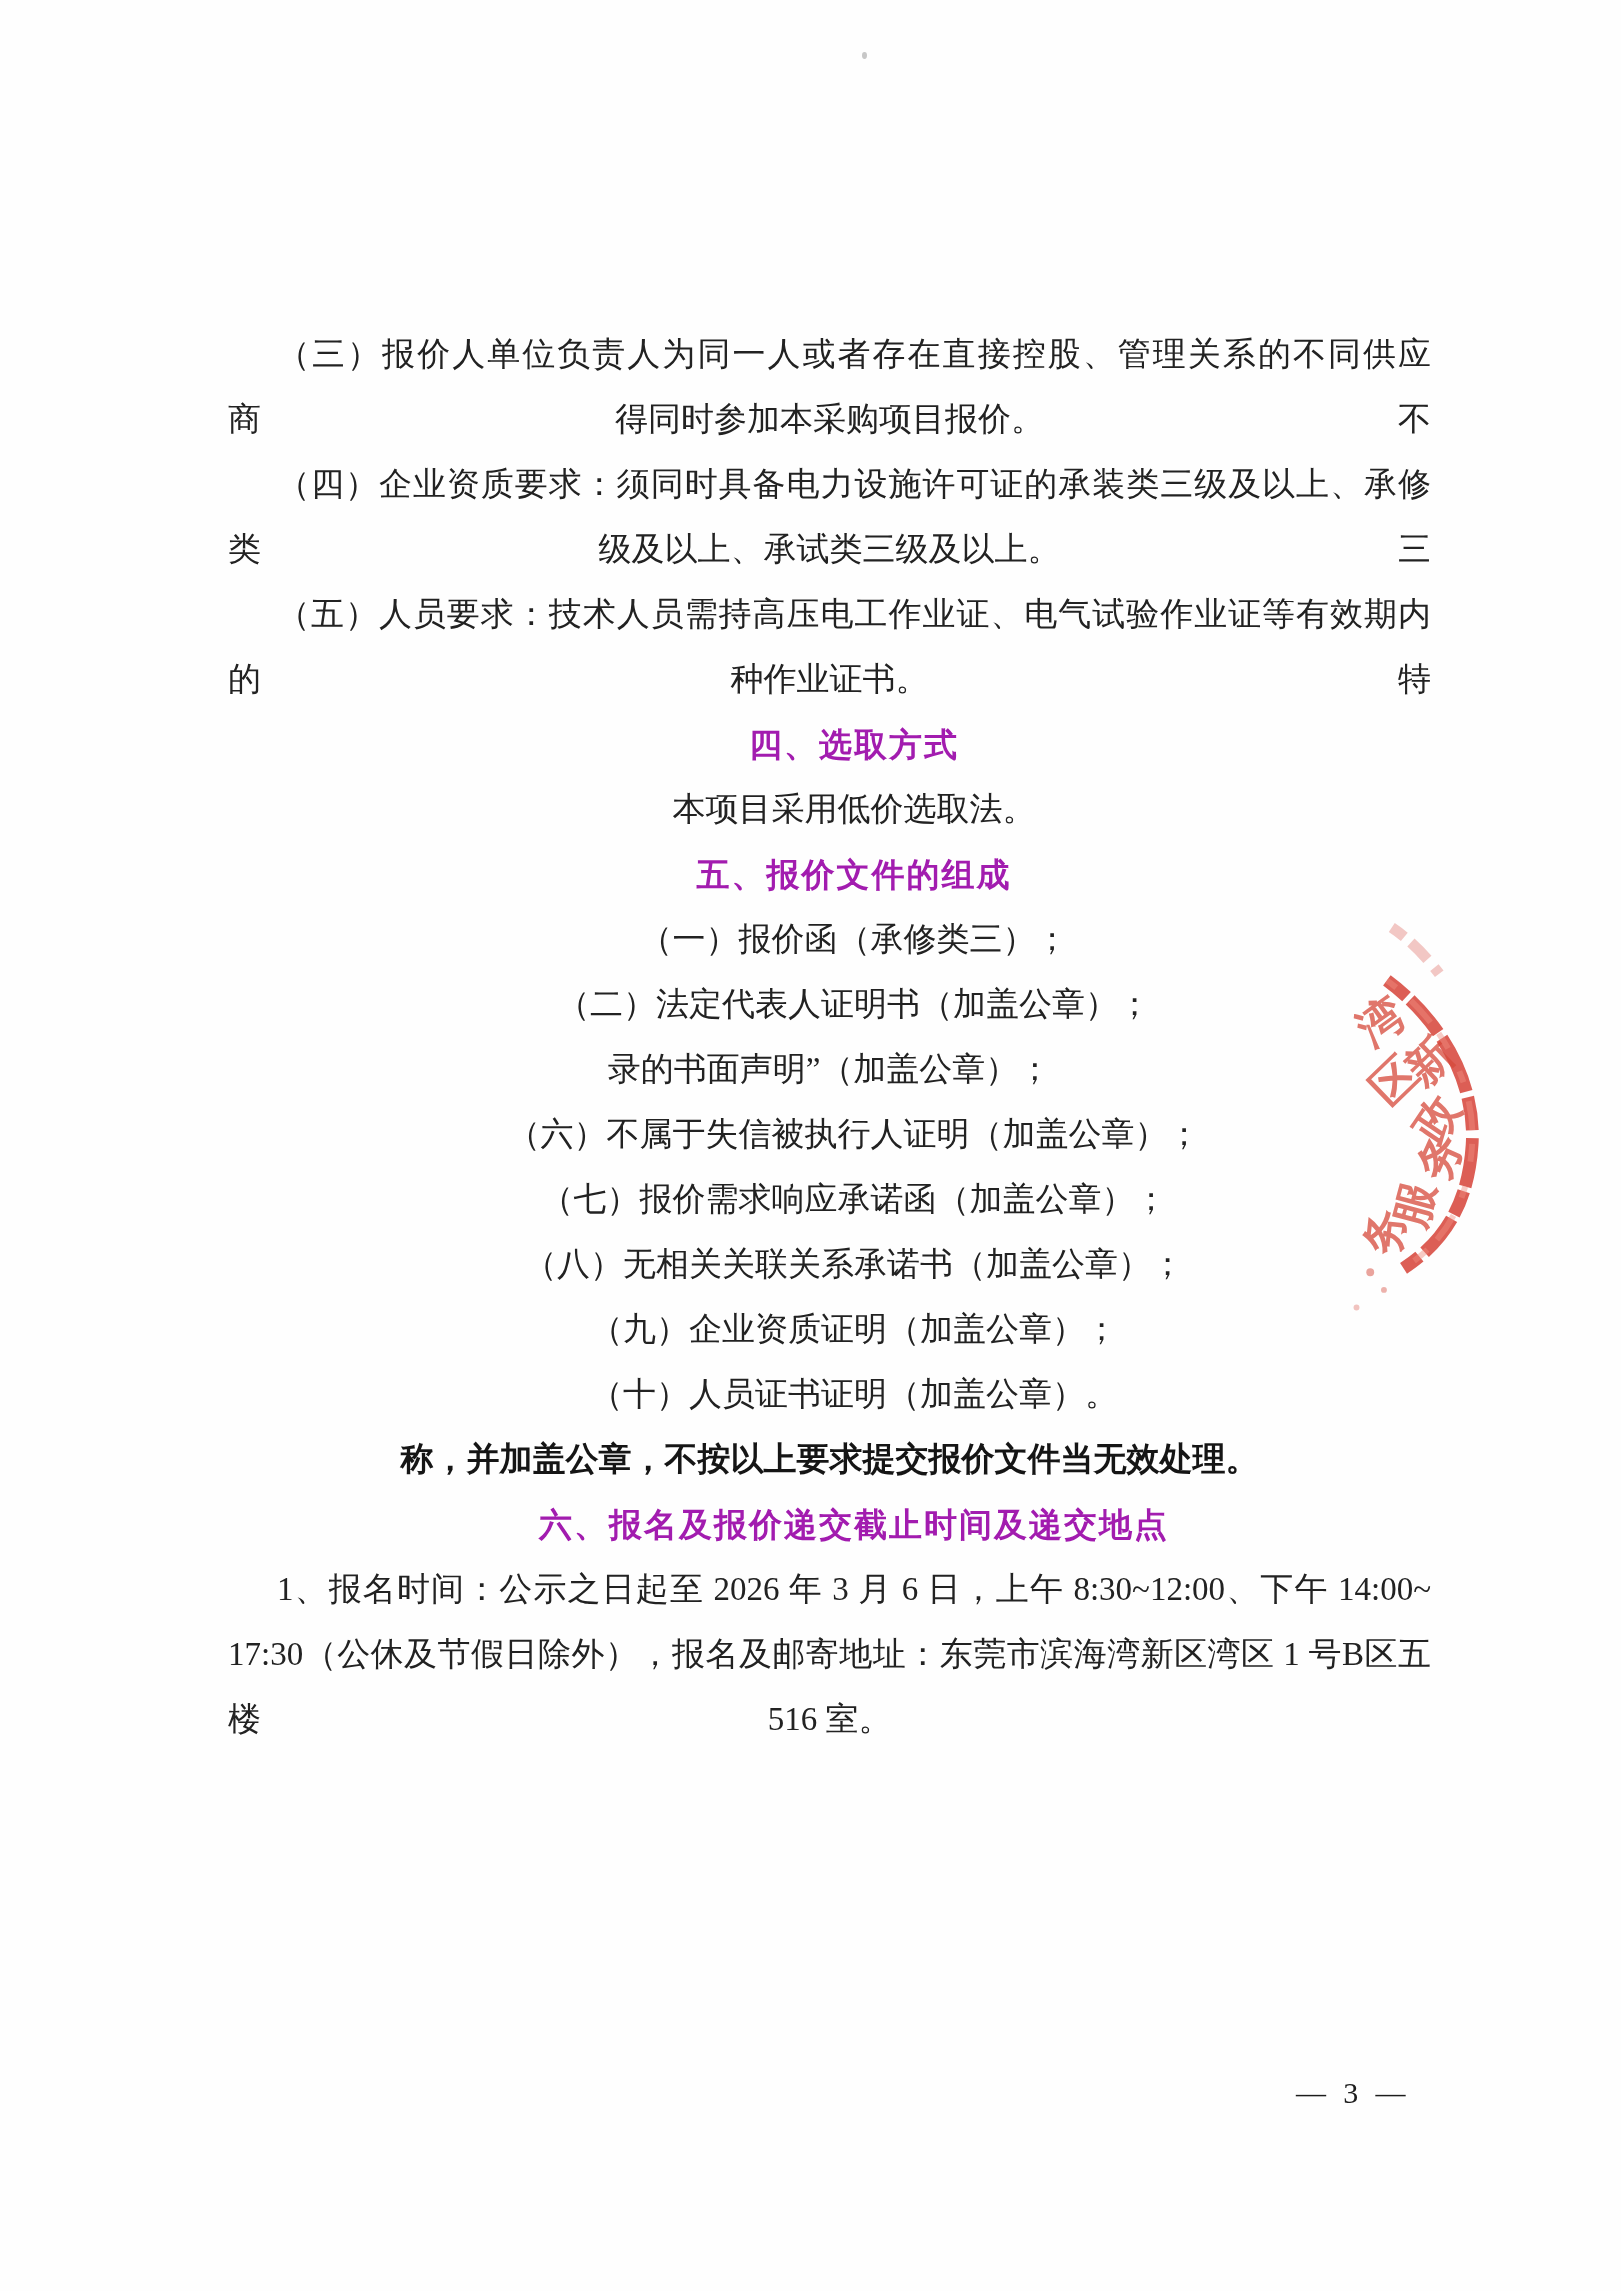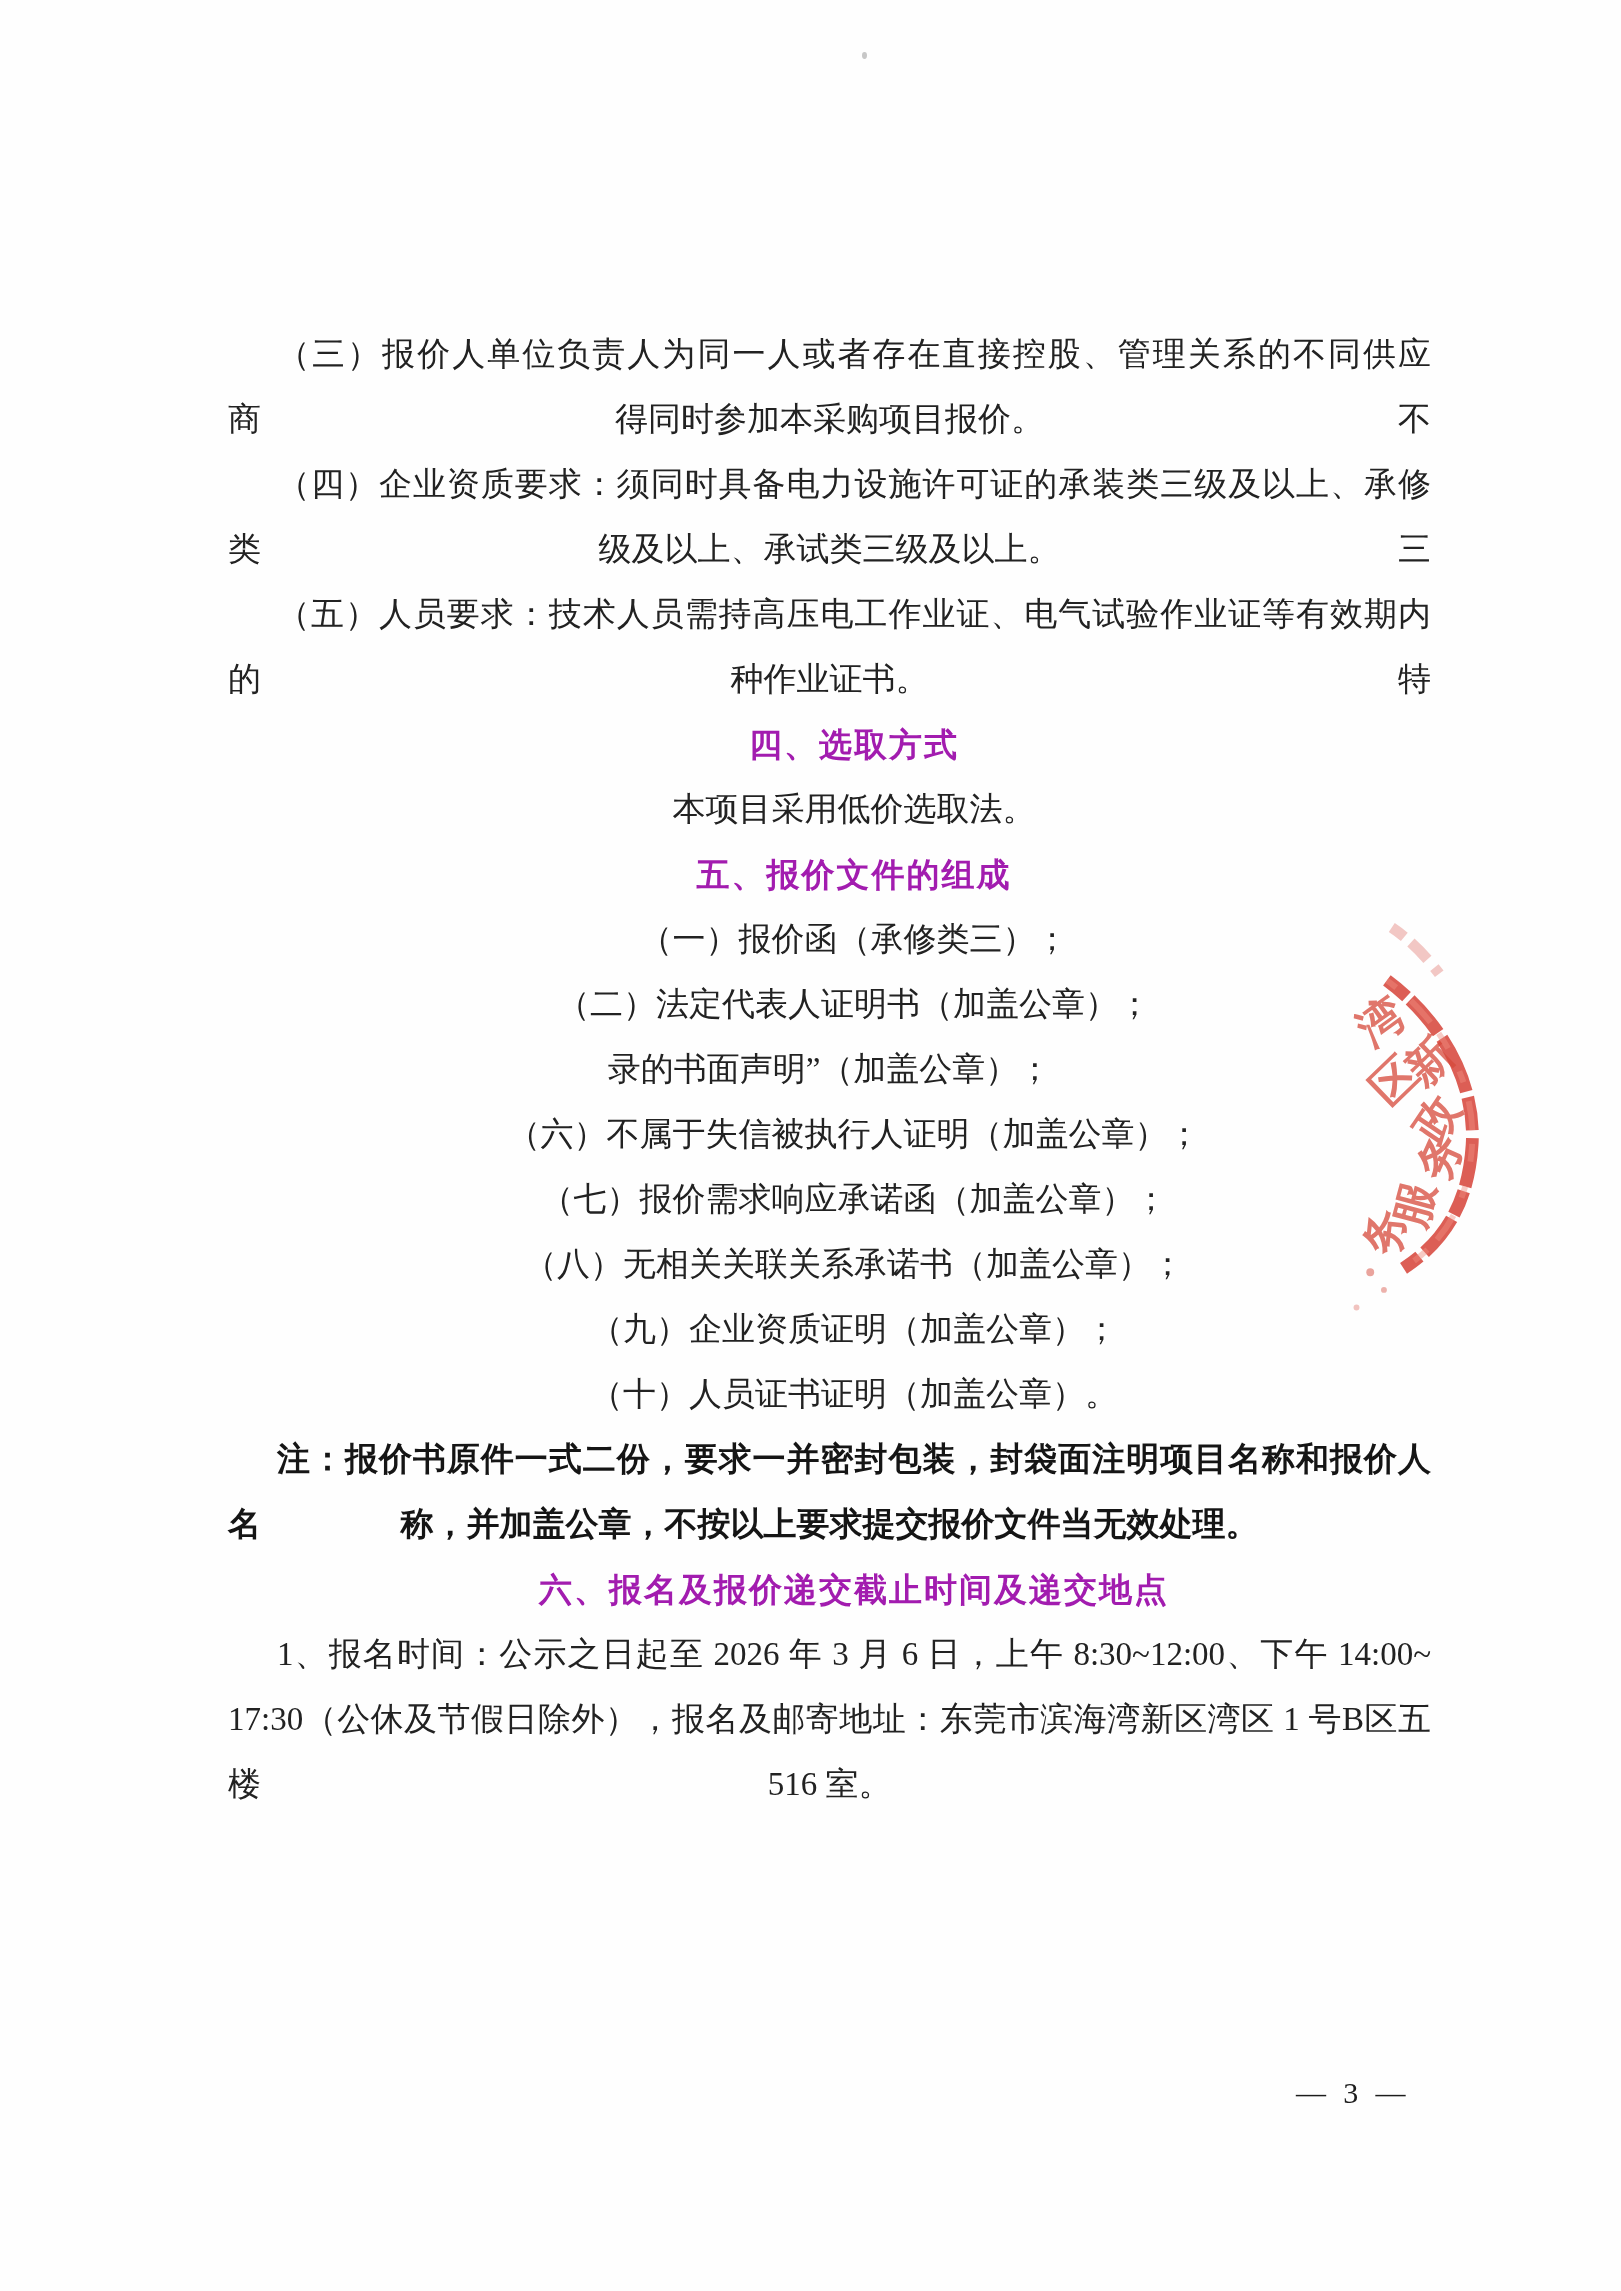--- a/index.html
+++ b/index.html
@@ -117,21 +117,20 @@
       <div class="line indent">本项目采用低价选取法。</div>
       <div class="line indent bold heading">五、报价文件的组成</div>
       <div class="line indent">（一）报价函（承修类三）；</div>
       <div class="line indent">（二）法定代表人证明书（加盖公章）；</div>
       <div class="line">录的书面声明”（加盖公章）；</div>
       <div class="line indent">（六）不属于失信被执行人证明（加盖公章）；</div>
       <div class="line indent">（七）报价需求响应承诺函（加盖公章）；</div>
       <div class="line indent">（八）无相关关联关系承诺书（加盖公章）；</div>
       <div class="line indent">（九）企业资质证明（加盖公章）；</div>
       <div class="line indent">（十）人员证书证明（加盖公章）。</div>
-      <div class="line indent bold fill">注：报价书原件一式二份，要求一并密封包装，封袋面注明项目名称和报价人名</div>
       <div class="line bold">称，并加盖公章，不按以上要求提交报价文件当无效处理。</div>
       <div class="line indent bold heading">六、报名及报价递交截止时间及递交地点</div>
       <div class="line indent fill">1、报名时间：公示之日起至 2026 年 3 月 6 日，上午 8:30~12:00、下午 14:00~</div>
       <div class="line fill">17:30（公休及节假日除外），报名及邮寄地址：东莞市滨海湾新区湾区 1 号B区五楼</div>
       <div class="line">516 室。</div>
     </div>
 
   <svg class="seal" viewBox="0 0 294 440" aria-hidden="true">
     <path class="arc-faint" d="M 60,26 C 78,38 96,56 112,78" stroke="#d43b2f" stroke-dasharray="16 9 24 11 8 7"></path>
     <path class="arc-main" d="M 55,80 C 112,122 146,186 142,248 C 138,310 112,348 72,374" stroke="#d43b2f" stroke-dasharray="26 5 44 7 60 6 34 8 50 5"></path>

